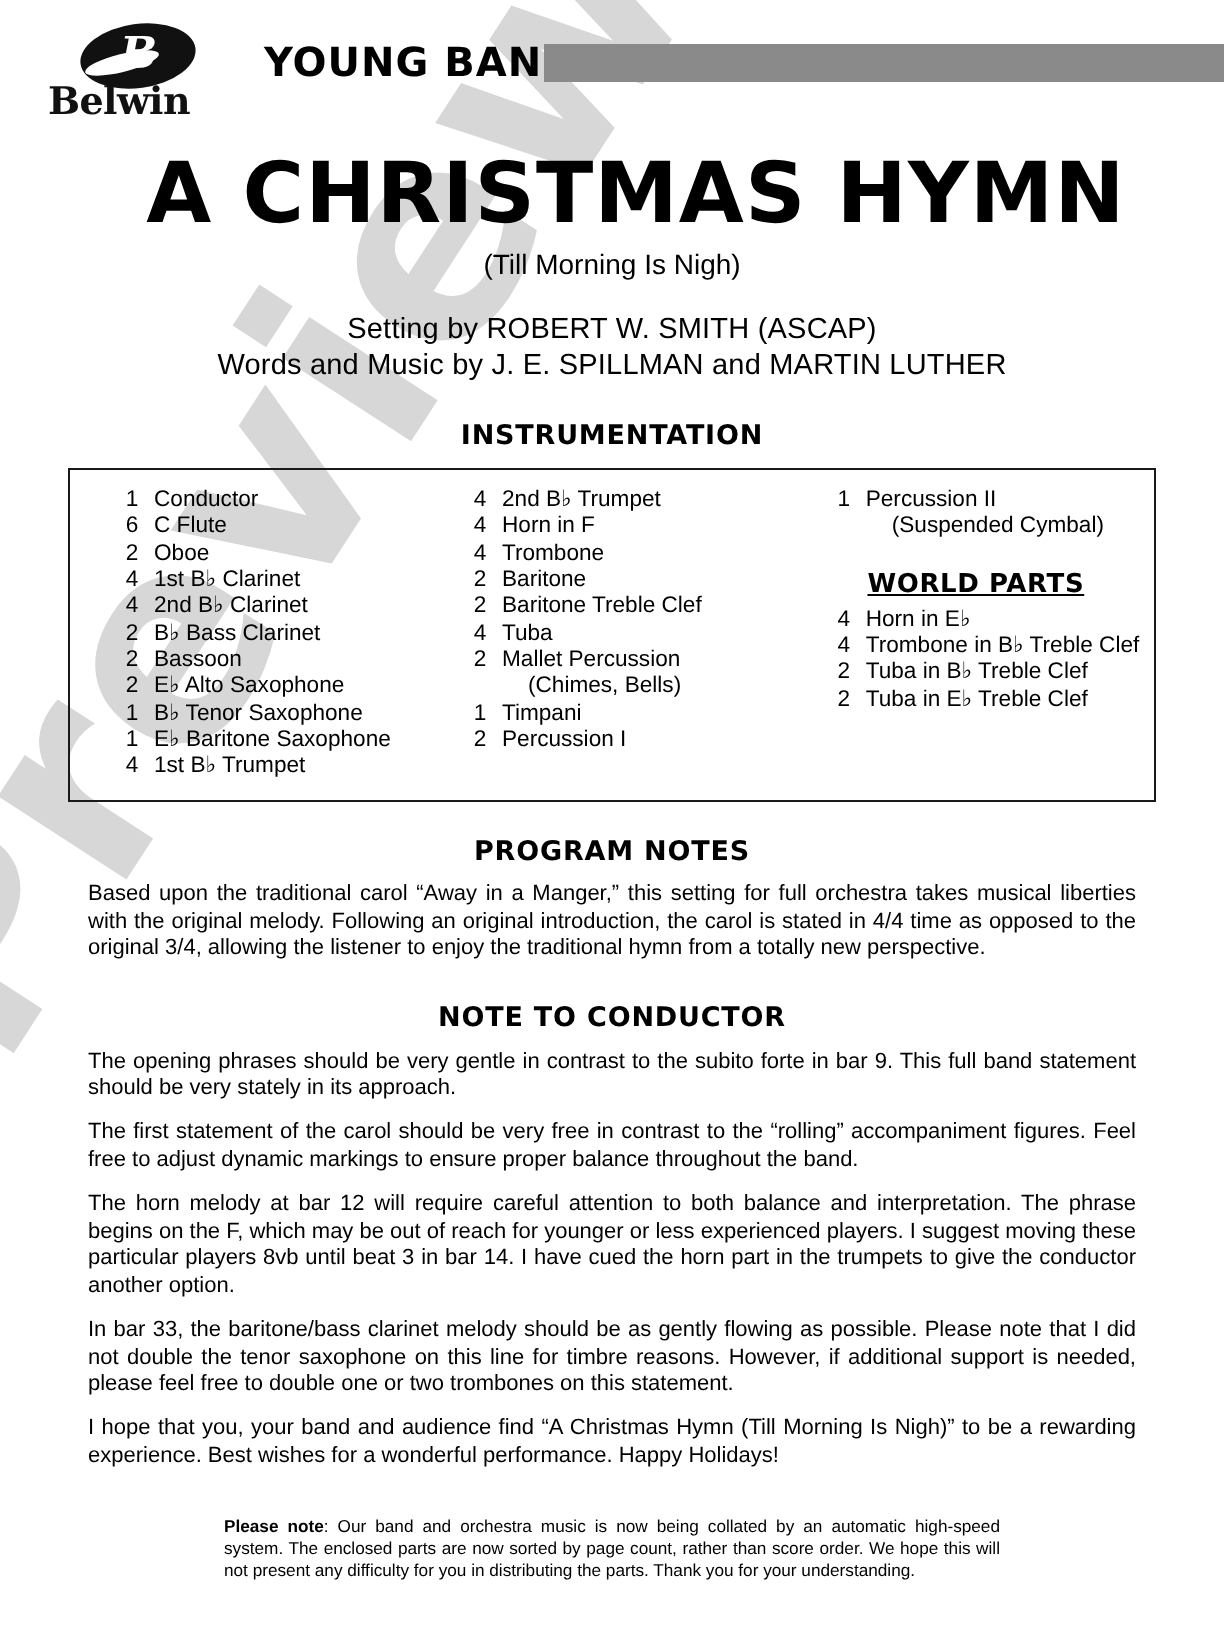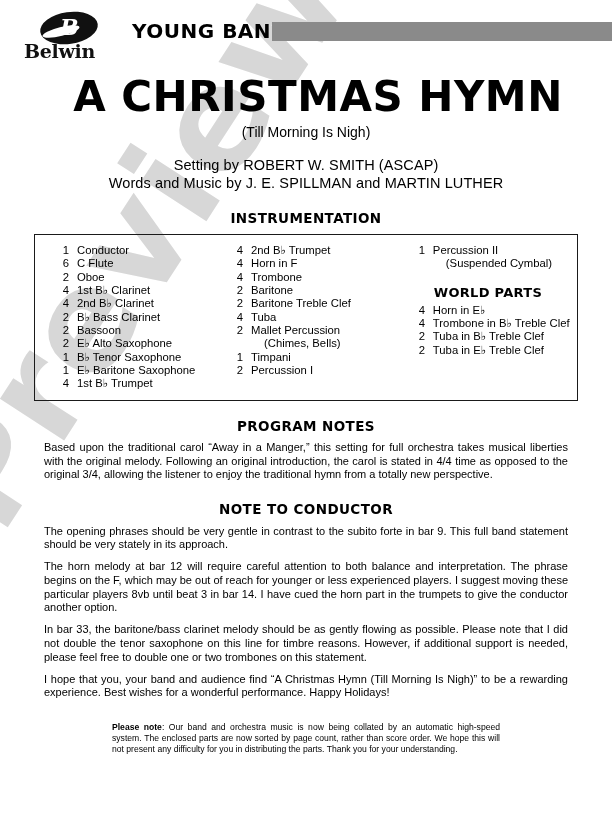--- a/index.html
+++ b/index.html
@@ -147,20 +147,21 @@
 
   .world-head {
     text-align:center;
     font-family:"DejaVu Sans", sans-serif;
     font-weight:700;
     font-size:13px;
     letter-spacing:0.3px;
     margin-top:14px;
     margin-bottom:4px;
     padding-right:12px;
+    text-decoration:underline;
   }
 
   
   .prose-wrap { margin:0 44px; }
   #pn-head { margin-top:17px; margin-bottom:7px; }
   #nc-head { margin-top:19px; margin-bottom:8px; }
 
   .para {
     font-size:11px;
     line-height:13.6px;
@@ -341,20 +342,21 @@
   </div>
 
   <div class="section-head" id="pn-head">PROGRAM NOTES</div>
   <div class="prose-wrap">
     <div class="para">Based upon the traditional carol “Away in a Manger,” this setting for full orchestra takes musical liberties with the original melody.  Following an original introduction, the carol is stated in 4/4 time as opposed to the original 3/4, allowing the listener to enjoy the traditional hymn from a totally new perspective.</div>
   </div>
 
   <div class="section-head" id="nc-head">NOTE TO CONDUCTOR</div>
   <div class="prose-wrap">
     <div class="para">The opening phrases should be very gentle in contrast to the subito forte in bar 9.  This full band statement should be very stately in its approach.</div>
+    <div class="para">The first statement of the carol should be very free in contrast to the “rolling” accompaniment figures.  Feel free to adjust dynamic markings to ensure proper balance throughout the band.</div>
     <div class="para">The horn melody at bar 12 will require careful attention to both balance and interpretation.  The phrase begins on the F, which may be out of reach for younger or less experienced players.  I suggest moving these particular players 8vb until beat 3 in bar 14.  I have cued the horn part in the trumpets to give the conductor another option.</div>
     <div class="para">In bar 33, the baritone/bass clarinet melody should be as gently flowing as possible.  Please note that I did not double the tenor saxophone on this line for timbre reasons.  However, if additional support is needed, please feel free to double one or two trombones on this statement.</div>
     <div class="para">I hope that you, your band and audience find “A Christmas Hymn (Till Morning Is Nigh)” to be a rewarding experience.  Best wishes for a wonderful performance.  Happy Holidays!</div>
   </div>
 
   <div class="pnote"><b>Please note</b><span>:  Our band and orchestra music is now being collated by an  automatic high-speed system. The enclosed parts are now sorted by page count, rather than score order. We hope this will not present any difficulty for you in distributing the parts. Thank you for your understanding.</span></div>
 
 </div>
 
 </body></html>

